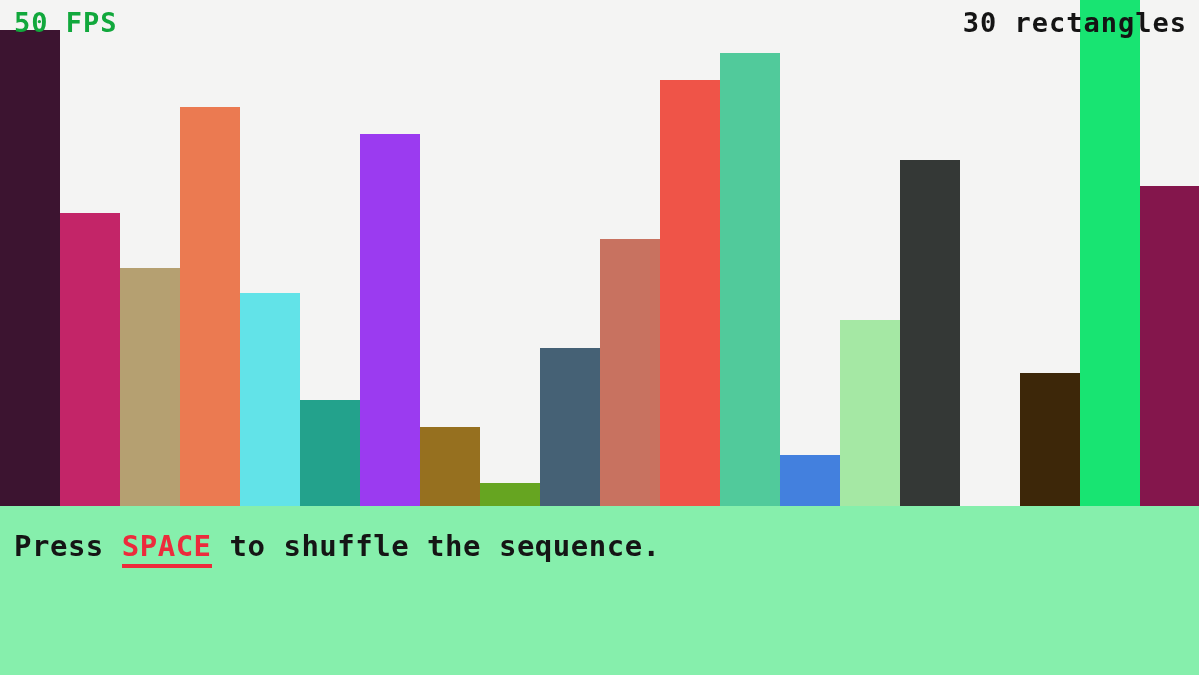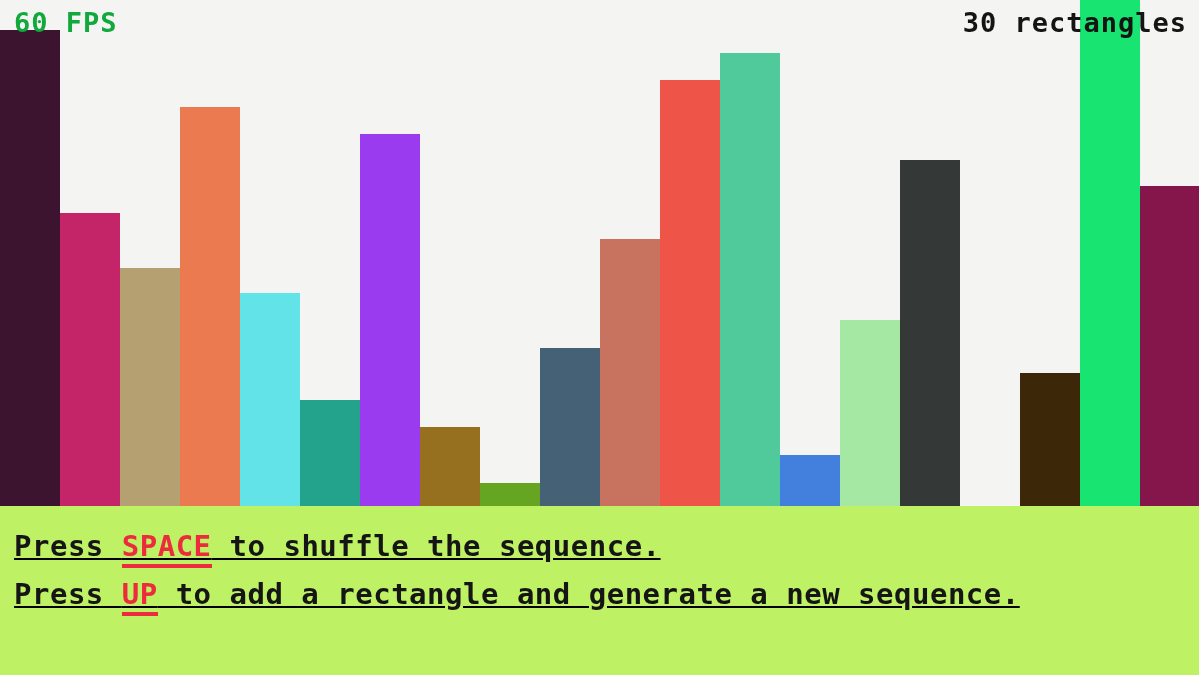--- a/index.html
+++ b/index.html
@@ -65,25 +65,24 @@
     z-index: 20;
   }
 
   
   #instructions {
     position: absolute;
     left: 0;
     top: 506px;
     width: 1199px;
     height: 169px;
-    background: #bef264;
+    background: #86efac;
     padding: 16px 0 0 14px;
     box-sizing: border-box;
     z-index: 10;
-    text-decoration: underline;
   }
 
   .instr-line {
     font-size: 29px;
     line-height: 48px;
     color: #151515;
     font-weight: 700;
     letter-spacing: 0.5px;
     white-space: nowrap;
     font-family: "DejaVu Sans Mono", "Liberation Mono", monospace;
@@ -116,22 +115,21 @@
       <div class="bar" style="left: 660px; width: 60px; height: 426px; background: rgb(239, 84, 72);"></div>
       <div class="bar" style="left: 720px; width: 60px; height: 453px; background: rgb(81, 202, 155);"></div>
       <div class="bar" style="left: 780px; width: 60px; height: 51px; background: rgb(67, 128, 222);"></div>
       <div class="bar" style="left: 840px; width: 60px; height: 186px; background: rgb(165, 232, 164);"></div>
       <div class="bar" style="left: 900px; width: 60px; height: 346px; background: rgb(52, 56, 54);"></div>
       <div class="bar" style="left: 1020px; width: 60px; height: 133px; background: rgb(61, 39, 9);"></div>
       <div class="bar" style="left: 1080px; width: 60px; height: 506px; background: rgb(24, 228, 114);"></div>
       <div class="bar" style="left: 1140px; width: 60px; height: 320px; background: rgb(132, 22, 76);"></div>
     </div>
 
-  <div id="fps-counter">60 FPS</div>
+  <div id="fps-counter">50 FPS</div>
 
   <div id="rect-counter">30 rectangles</div>
 
   <div id="instructions">
       <div class="instr-line"><span>Press </span><span class="key">SPACE</span><span> to shuffle the sequence.</span></div>
-      <div class="instr-line"><span>Press </span><span class="key">UP</span><span> to add a rectangle and generate a new sequence.</span></div>
     </div>
 
 </div>
 
 </body></html>

